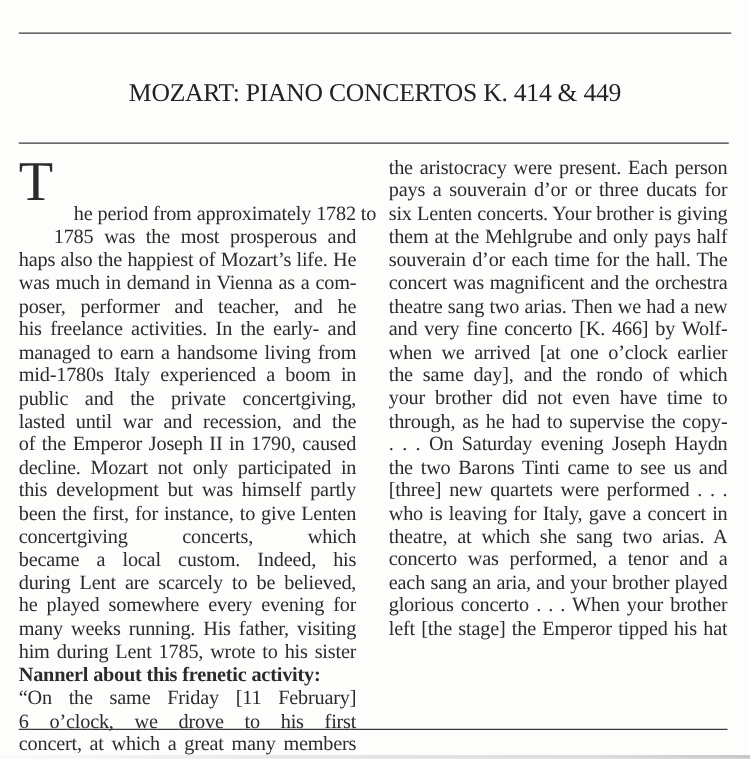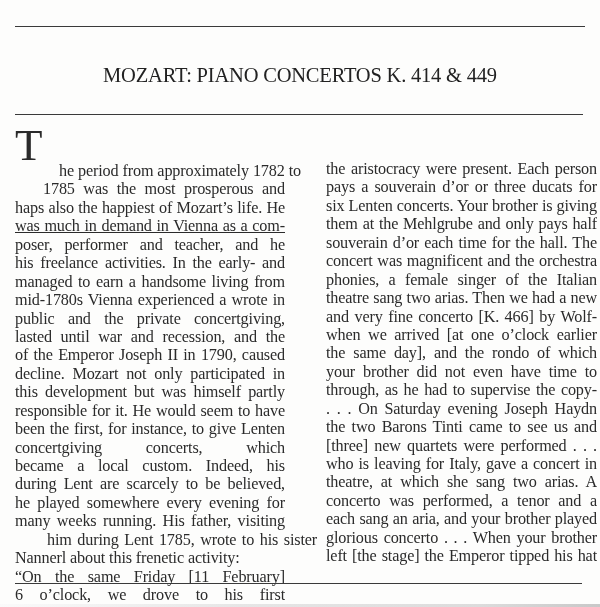--- a/index.html
+++ b/index.html
@@ -47,21 +47,21 @@
     .column {
       position: absolute;
       top: 125px;
       width: 270px;
       font-size: 16.2px;
       line-height: 18.45px;
       text-align: justify;
       letter-spacing: -0.15px;
     }
     .column.left { left: 15px; }
-    .column.right { left: 326px; width: 271px; margin-top: 35px; }
+    .column.right { left: 311px; width: 271px; }
     .line {
       display: block;
       white-space: nowrap;
       text-align: justify;
       text-align-last: justify;
       height: 18.45px;
       overflow: visible;
     }
     .line.last {
       text-align-last: left;
@@ -80,52 +80,50 @@
 
 <div class="rule top"></div>
 <div class="title">MOZART: PIANO CONCERTOS  K. 414 &amp; 449</div>
 <div class="rule mid"></div>
 
 <div class="column left">
   <span class="dropcap">T</span>
   <span class="line" style="margin-left: 44px; white-space: normal; width: 242px; overflow: hidden;">he period from approximately 1782 to</span>
   <span class="line" style="margin-left: 28px; white-space: normal; width: 242px; overflow: hidden;">1785 was the most prosperous and per-</span>
   <span class="line" style="width: 270px; white-space: normal; overflow: hidden;">haps also the happiest of Mozart’s life. He</span>
-  <span class="line" style="width: 270px; white-space: normal; overflow: hidden; text-decoration: underline;">was much in demand in Vienna as a com-</span>
+  <span class="line" style="width: 270px; white-space: normal; overflow: hidden;">was much in demand in Vienna as a com-</span>
   <span class="line" style="width: 270px; white-space: normal; overflow: hidden;">poser, performer and teacher, and he</span>
   <span class="line" style="width: 270px; white-space: normal; overflow: hidden;">his freelance activities. In the early- and</span>
   <span class="line" style="width: 270px; white-space: normal; overflow: hidden;">managed to earn a handsome living from</span>
-  <span class="line" style="width: 270px; white-space: normal; overflow: hidden;">mid-1780s Vienna experienced a wrote in</span>
+  <span class="line" style="width: 270px; white-space: normal; overflow: hidden;">mid-1780s Italy experienced a boom in</span>
   <span class="line" style="width: 270px; white-space: normal; overflow: hidden;">public and the private concertgiving, which</span>
   <span class="line" style="width: 270px; white-space: normal; overflow: hidden;">lasted until war and recession, and the death</span>
   <span class="line" style="width: 270px; white-space: normal; overflow: hidden;">of the Emperor Joseph II in 1790, caused a</span>
   <span class="line" style="width: 270px; white-space: normal; overflow: hidden;">decline. Mozart not only participated in</span>
   <span class="line" style="width: 270px; white-space: normal; overflow: hidden;">this development but was himself partly</span>
-  <span class="line" style="width: 270px; white-space: normal; overflow: hidden;">responsible for it. He would seem to have</span>
   <span class="line" style="width: 270px; white-space: normal; overflow: hidden;">been the first, for instance, to give Lenten</span>
   <span class="line" style="width: 270px; white-space: normal; overflow: hidden;">concertgiving concerts, which immediately</span>
   <span class="line" style="width: 270px; white-space: normal; overflow: hidden;">became a local custom. Indeed, his activities</span>
   <span class="line" style="width: 270px; white-space: normal; overflow: hidden;">during Lent are scarcely to be believed, for</span>
   <span class="line" style="width: 270px; white-space: normal; overflow: hidden;">he played somewhere every evening for</span>
   <span class="line" style="width: 270px; white-space: normal; overflow: hidden;">many weeks running. His father, visiting</span>
-  <span class="line" style="width: 270px; white-space: normal; overflow: hidden; margin-left: 32px;">him during Lent 1785, wrote to his sister</span>
-  <span class="line last" style="width: 270px; white-space: normal; overflow: hidden;">Nannerl about this frenetic activity:</span>
+  <span class="line" style="width: 270px; white-space: normal; overflow: hidden;">him during Lent 1785, wrote to his sister</span>
+  <span class="line last" style="width: 270px; white-space: normal; overflow: hidden; font-weight: bold;">Nannerl about this frenetic activity:</span>
   <span class="line" style="width: 270px; white-space: normal; overflow: hidden;">“On the same Friday [11 February] around</span>
   <span class="line" style="width: 270px; white-space: normal; overflow: hidden;">6 o’clock, we drove to his first subscription</span>
   <span class="line" style="width: 270px; white-space: normal; overflow: hidden;">concert, at which a great many members of</span>
 </div>
 
 <div class="column right">
   <span class="line" style="width: 271px; white-space: normal; overflow: hidden;">the aristocracy were present. Each person</span>
   <span class="line" style="width: 271px; white-space: normal; overflow: hidden;">pays a souverain d’or or three ducats for the</span>
   <span class="line" style="width: 271px; white-space: normal; overflow: hidden;">six Lenten concerts. Your brother is giving</span>
   <span class="line" style="width: 271px; white-space: normal; overflow: hidden;">them at the Mehlgrube and only pays half a</span>
   <span class="line" style="width: 271px; white-space: normal; overflow: hidden;">souverain d’or each time for the hall. The</span>
   <span class="line" style="width: 271px; white-space: normal; overflow: hidden;">concert was magnificent and the orchestra</span>
-  <span class="line" style="width: 271px; white-space: normal; overflow: hidden;">phonies, a female singer of the Italian</span>
   <span class="line" style="width: 271px; white-space: normal; overflow: hidden;">theatre sang two arias. Then we had a new</span>
   <span class="line" style="width: 271px; white-space: normal; overflow: hidden;">and very fine concerto [K. 466] by Wolf-</span>
   <span class="line" style="width: 271px; white-space: normal; overflow: hidden;">when we arrived [at one o’clock earlier</span>
   <span class="line" style="width: 271px; white-space: normal; overflow: hidden;">the same day], and the rondo of which</span>
   <span class="line" style="width: 271px; white-space: normal; overflow: hidden;">your brother did not even have time to play</span>
   <span class="line" style="width: 271px; white-space: normal; overflow: hidden;">through, as he had to supervise the copy-ing</span>
   <span class="line" style="width: 271px; white-space: normal; overflow: hidden;">. . . On Saturday evening Joseph Haydn and</span>
   <span class="line" style="width: 271px; white-space: normal; overflow: hidden;">the two Barons Tinti came to see us and the</span>
   <span class="line" style="width: 271px; white-space: normal; overflow: hidden;">[three] new quartets were performed . . . On</span>
   <span class="line" style="width: 271px; white-space: normal; overflow: hidden;">who is leaving for Italy, gave a concert in the</span>

